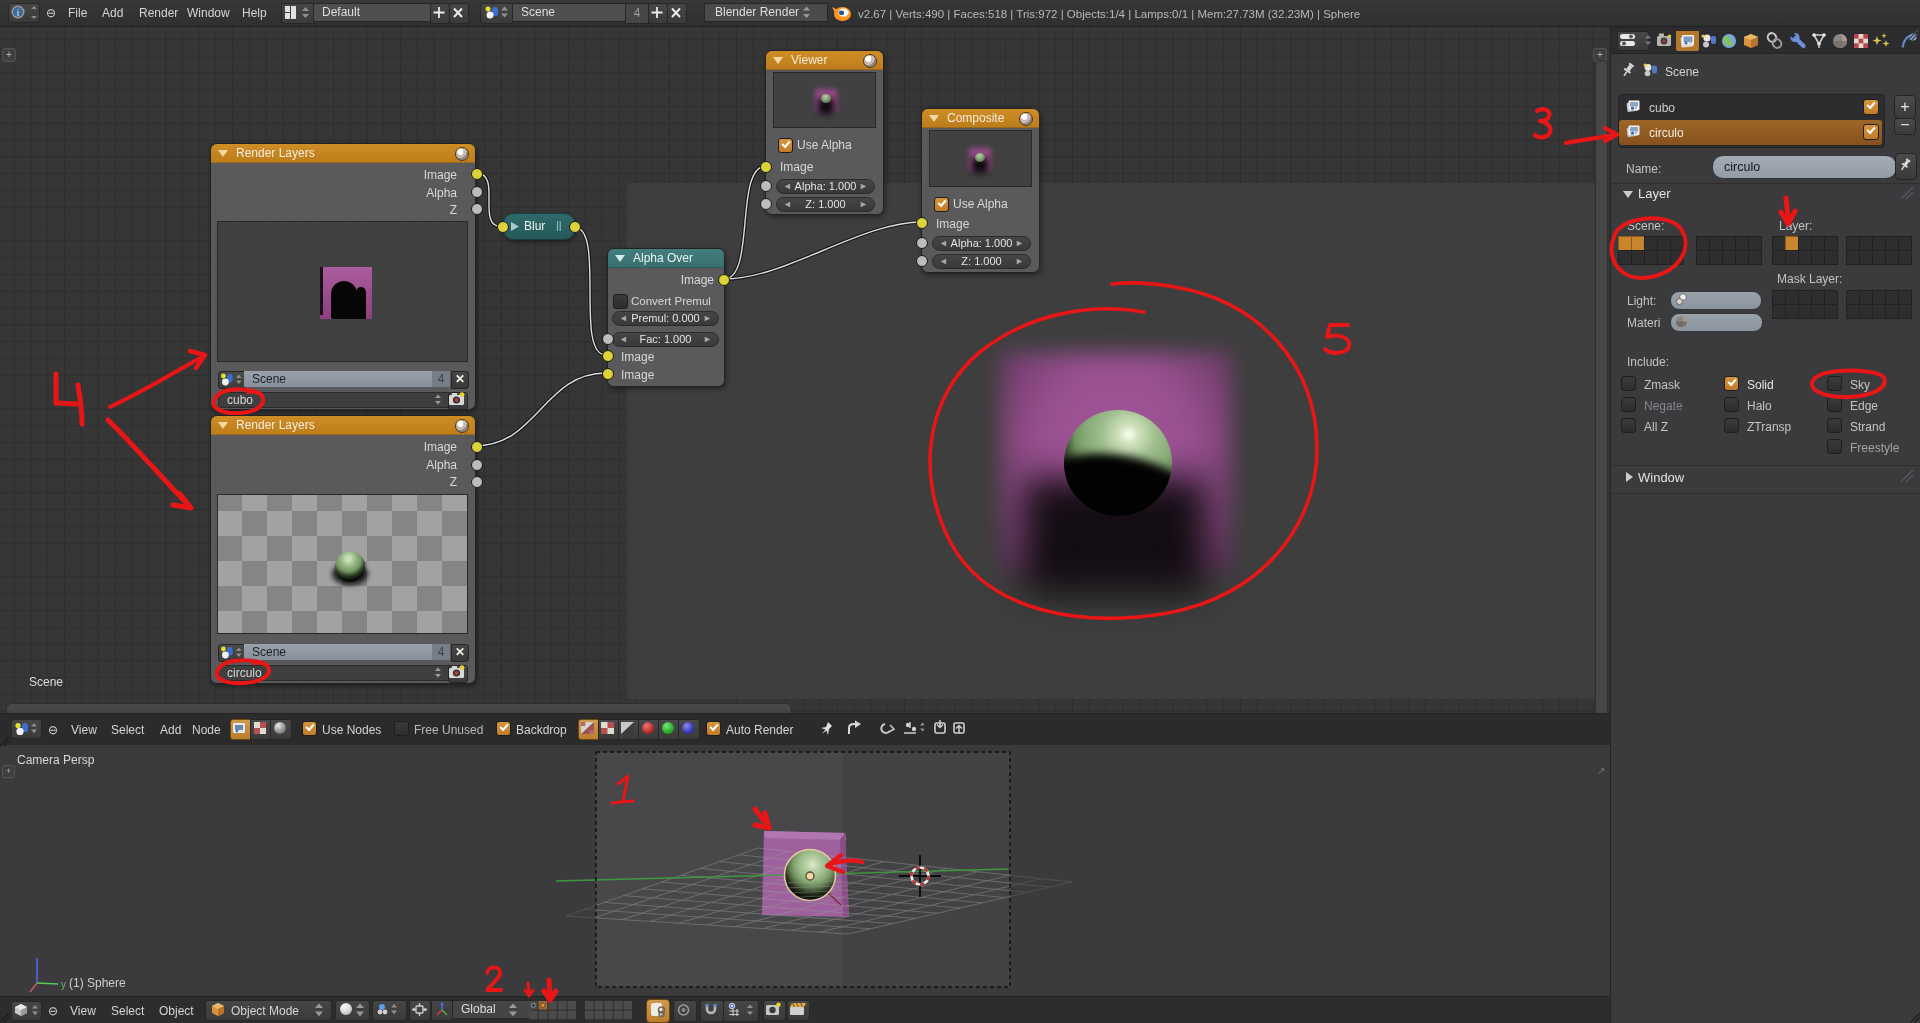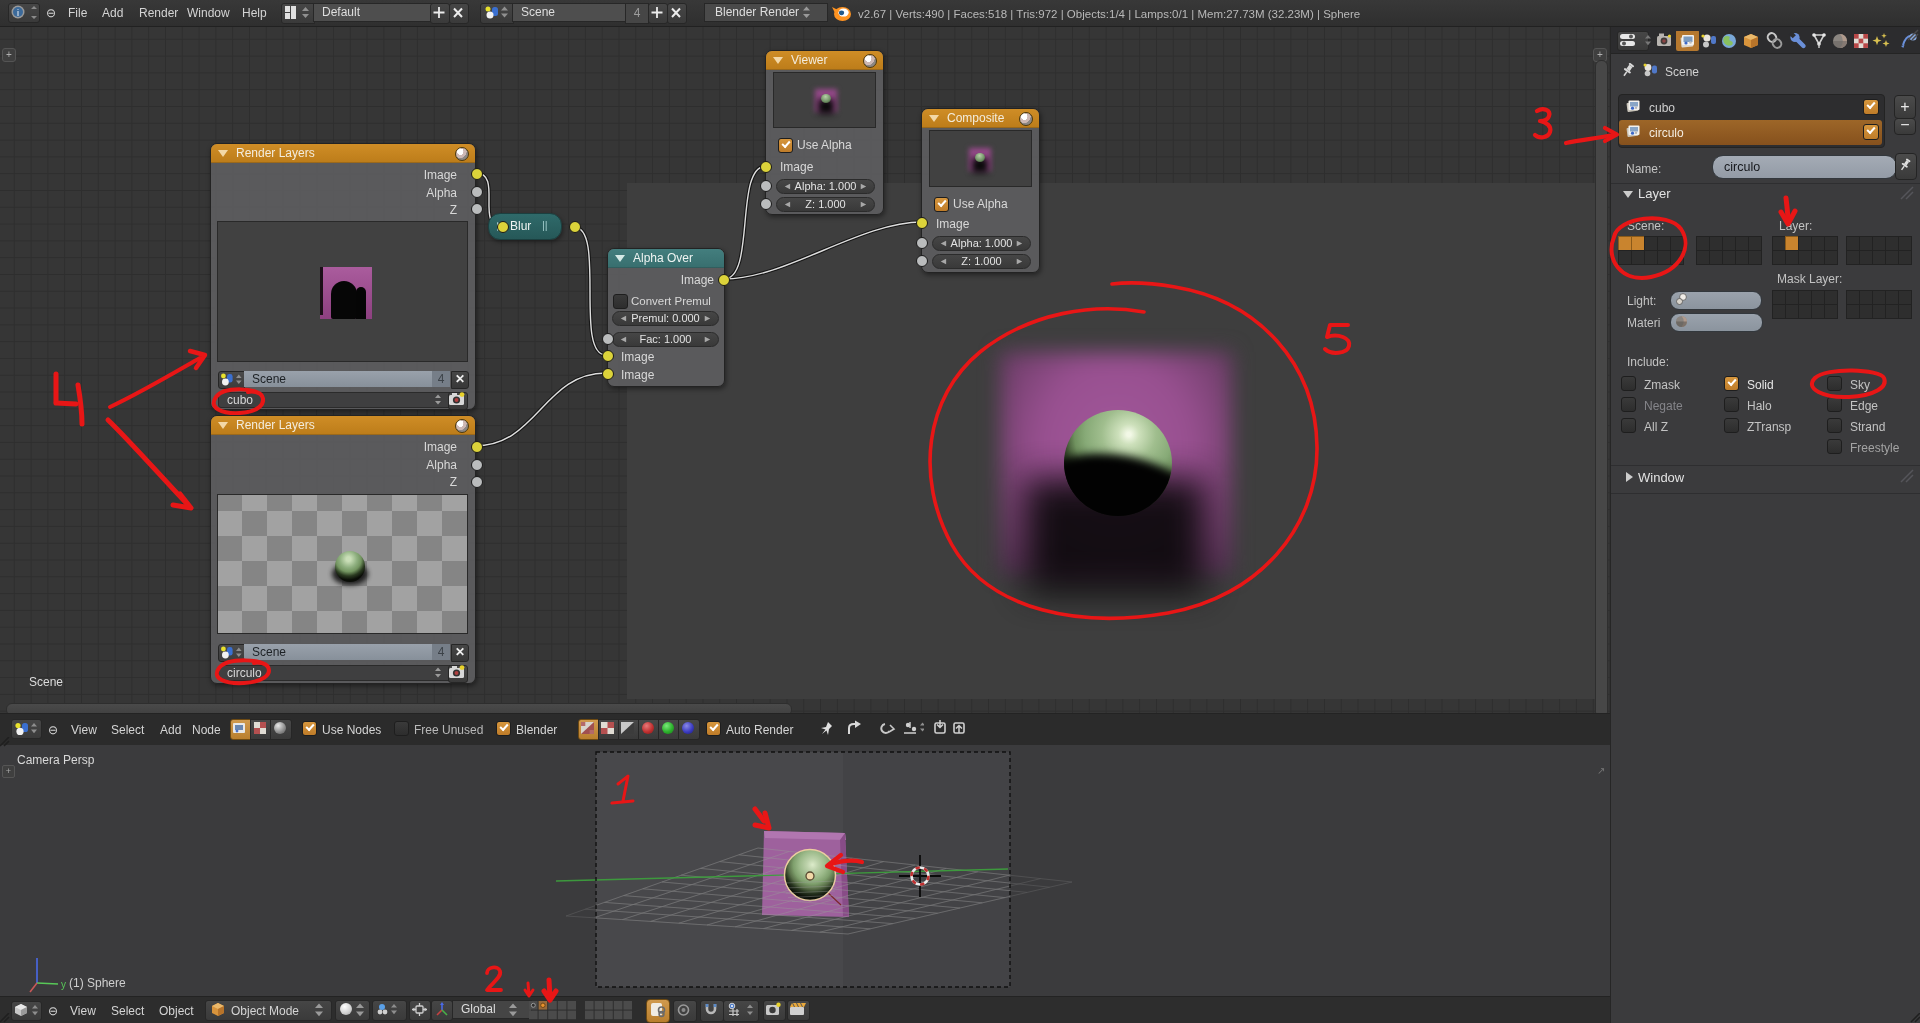--- a/index.html
+++ b/index.html
@@ -162,21 +162,21 @@
         <rect x="6" y="6" width="6" height="6" fill="#e0dcd4"></rect>
       </svg>
     <div class="abs" style="left:270px;top:5px;width:20px;height:19px;background:linear-gradient(#484848,#3a3a3a);border:1px solid #262626;border-radius:0 3px 3px 0;"></div>
     <div class="abs" style="left:274px;top:8px;width:12px;height:12px;border-radius:50%;background:radial-gradient(circle at 35% 30%,#e8e8e8,#8a8a8a 60%,#555);"></div>
 
     <div class="cb on" style="left:302px;top:7px;"></div>
     <div class="menu" style="left:322px;top:9px;">Use Nodes</div>
     <div class="cb" style="left:394px;top:7px;"></div>
     <div class="menu" style="left:414px;top:9px;color:#b9b9b9;">Free Unused</div>
     <div class="cb on" style="left:496px;top:7px;"></div>
-    <div class="menu" style="left:516px;top:9px;">Blender</div>
+    <div class="menu" style="left:516px;top:9px;">Backdrop</div>
 
     <div class="abs" style="left:578px;top:5px;width:20px;height:19px;background:linear-gradient(#d09a4e,#b97f2e);border:1px solid #6e4a12;border-radius:3px 0 0 3px;"></div>
     <svg class="abs" style="left:581px;top:8px;" width="14" height="13">
         <rect width="13" height="12" fill="#d8d4cc"></rect>
         <path d="M0 12 L13 0 L13 12 Z" fill="#a05050"></path>
         <rect x="0" y="0" width="4.3" height="4" fill="#b46a6a"></rect>
         <rect x="8.6" y="8" width="4.3" height="4" fill="#b46a6a"></rect>
       </svg>
     <div class="abs" style="left:598px;top:5px;width:20px;height:19px;background:linear-gradient(#484848,#3a3a3a);border:1px solid #262626;"></div>
     <svg class="abs" style="left:601px;top:8px;" width="14" height="13">
@@ -316,21 +316,21 @@
         <rect x="3" y="1" width="5" height="3" fill="#d8d8d8"></rect>
       <circle cx="7.5" cy="8" r="3.6" fill="#333"></circle>
         <circle cx="7.5" cy="8" r="2" fill="#b04040"></circle>
         <circle cx="13" cy="2.6" r="2.4" fill="#e8d22c"></circle>
     </svg>
   </div>
   <div class="sock sy" style="left:471px;top:441px;"></div>
   <div class="sock sg" style="left:471px;top:459px;"></div>
   <div class="sock sg" style="left:471px;top:476px;"></div>
 
-  <div class="abs" style="left:488px;top:213px;width:72px;height:25px;background:linear-gradient(#2f6a6a,#265858);border:1px solid #1b4040;border-radius:12px;box-shadow:1px 2px 4px rgba(0,0,0,.4);">
+  <div class="abs" style="left:502px;top:213px;width:72px;height:25px;background:linear-gradient(#2f6a6a,#265858);border:1px solid #1b4040;border-radius:12px;box-shadow:1px 2px 4px rgba(0,0,0,.4);">
     <svg class="abs" style="left:7px;top:7px;" width="10" height="11">
         <path d="M1 1 L9 5.5 L1 10 Z" fill="#a8cccc"></path>
       </svg>
     <div class="t" style="left:21px;top:5px;color:#eef4f2;">Blur</div>
     <div class="t" style="left:53px;top:4px;color:#9fcaca;font-size:11px;">||</div>
   </div>
   <div class="sock sy" style="left:497px;top:221px;"></div>
   <div class="sock sy" style="left:569px;top:221px;"></div>
 
   <div class="node" style="left:607px;top:248px;width:116px;height:137px;">

